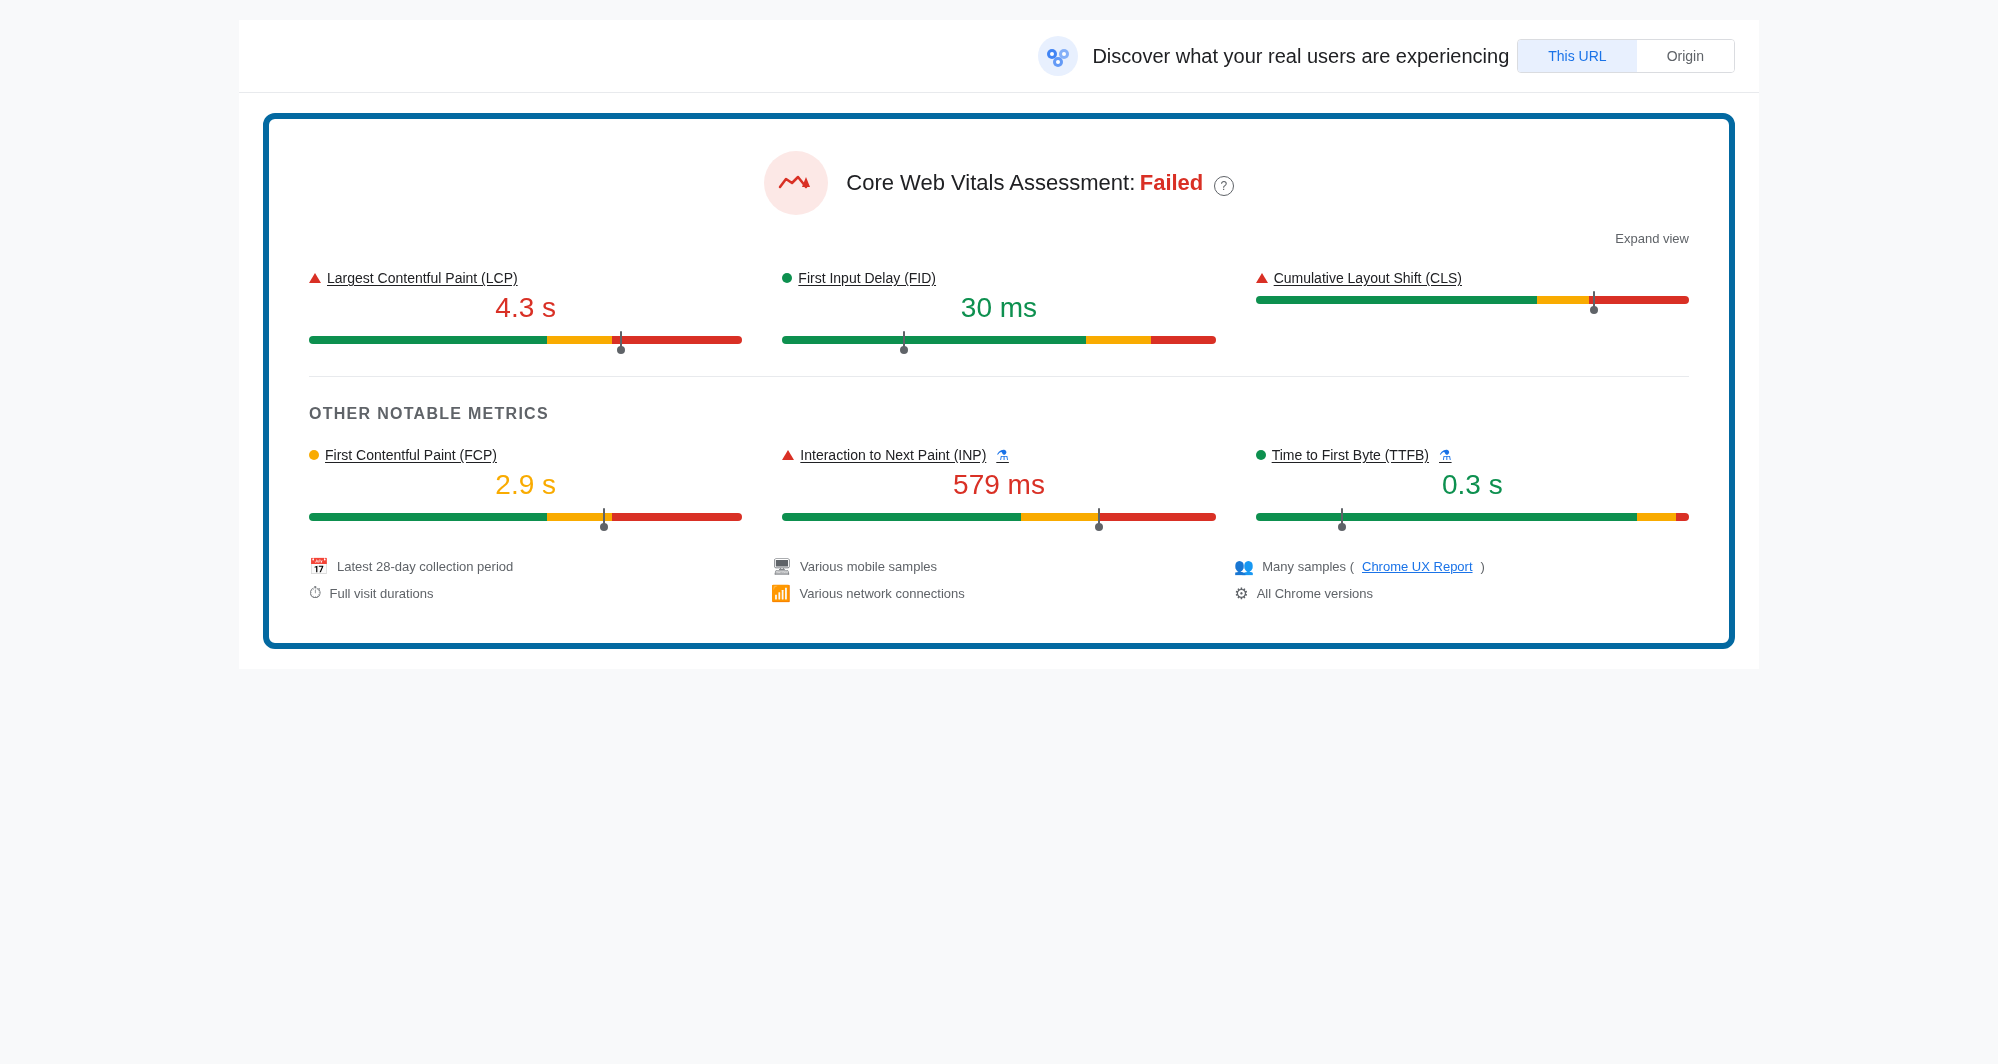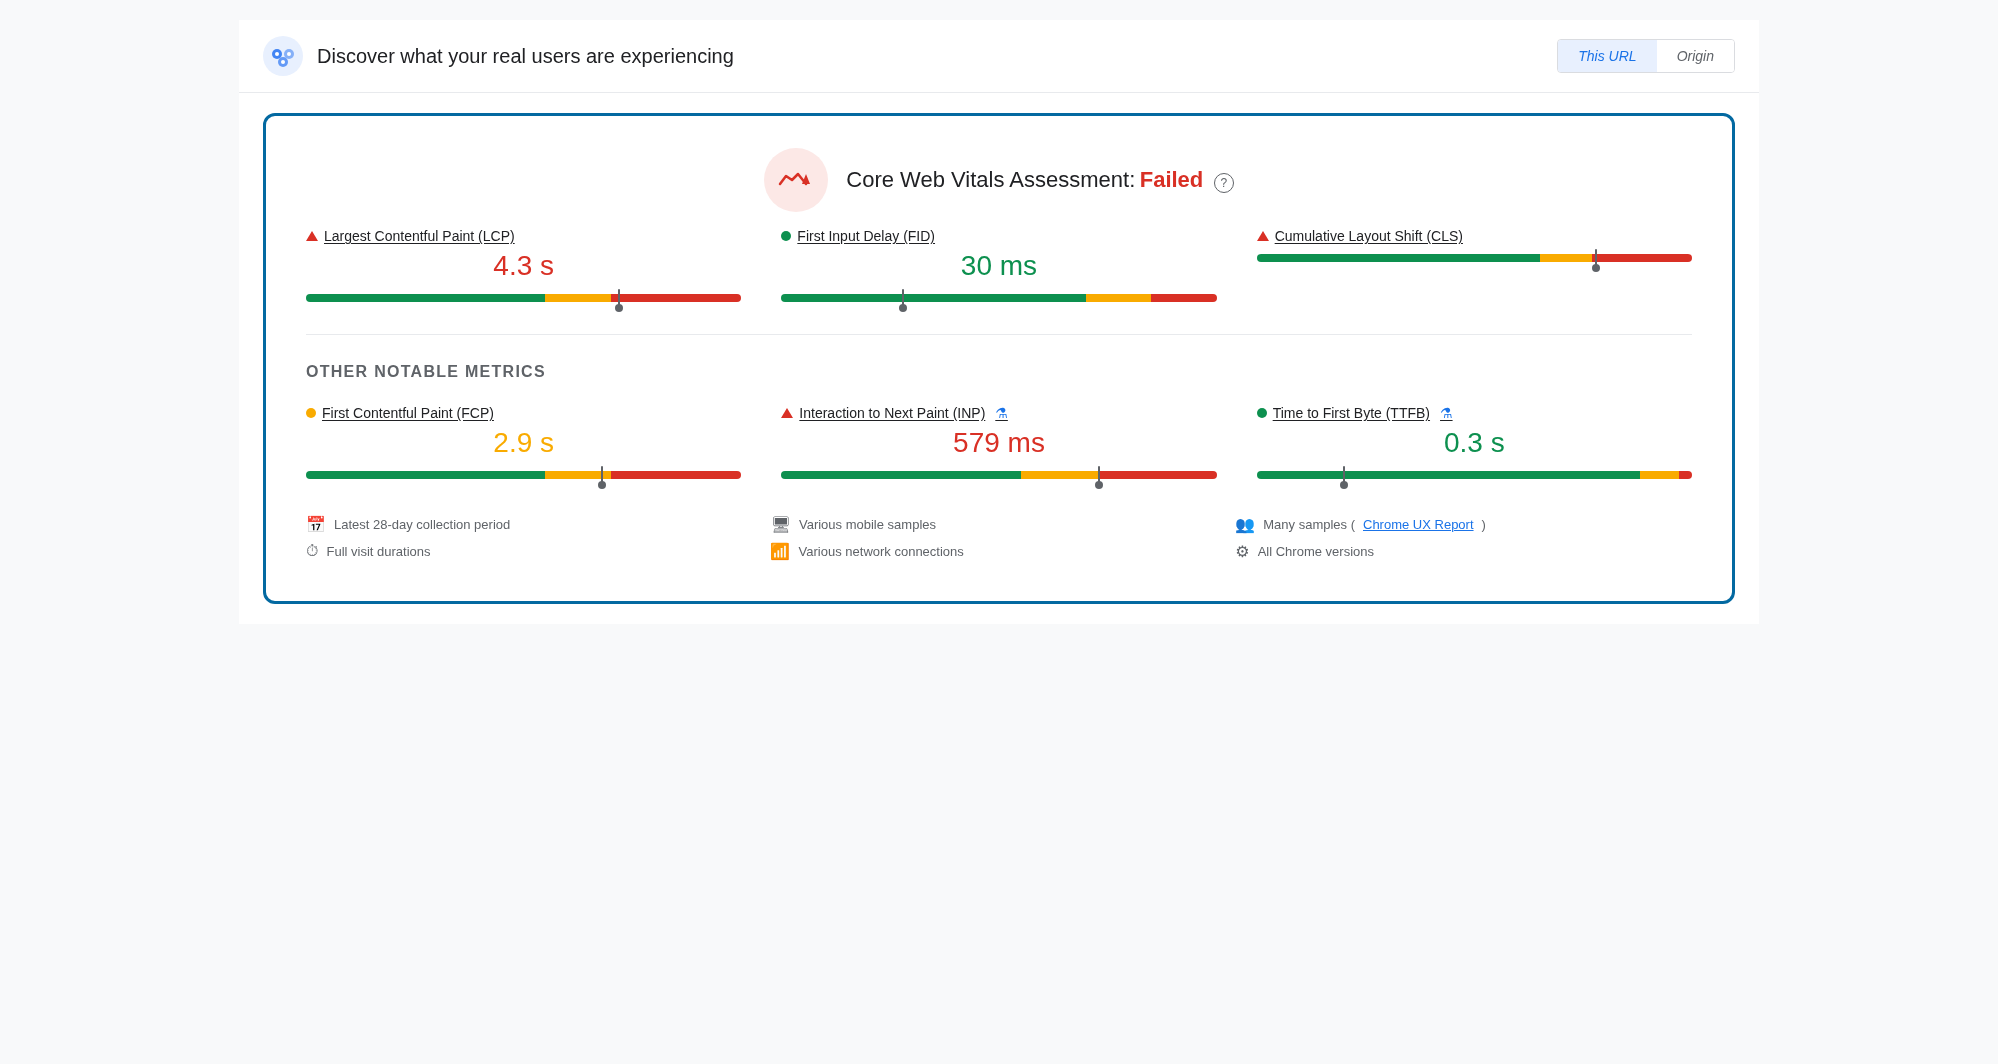--- a/index.html
+++ b/index.html
@@ -12,21 +12,21 @@
       min-height: 100vh;
       padding: 20px;
     }
     .page-wrapper {
       width: 1520px;
       background: #fff;
     }
     .header {
       display: flex;
       align-items: center;
-      justify-content: space-between;
+      justify-content: flex-end;
       padding: 16px 24px;
       border-bottom: 1px solid #e8eaed;
       gap: 8px;
     }
     .header-left {
       display: flex;
       align-items: center;
       gap: 14px;
     }
     .logo-icon {
@@ -38,36 +38,35 @@
       font-weight: 500;
       color: #202124;
     }
     .url-toggle {
       display: flex;
       border: 1px solid #dadce0;
       border-radius: 4px;
       overflow: hidden;
     }
     .url-toggle button {
-      padding: 8px 20px;
+      padding: 8px 30px;
       font-size: 14px;
       border: none;
       cursor: pointer;
       background: #fff;
       color: #5f6368;
-      font-style: italic;
     }
     .url-toggle button.active {
       background: #e8f0fe;
       color: #1a73e8;
       font-weight: 500;
     }
     .main-card {
       margin: 20px 24px;
-      border: 3px solid #0369a1;
+      border: 6px solid #0369a1;
       border-radius: 12px;
       padding: 32px 40px;
       background: #fff;
     }
     .assessment-header {
       display: flex;
       align-items: center;
       justify-content: center;
       gap: 18px;
       margin-bottom: 16px;
@@ -214,20 +213,21 @@
           <polygon points="28,4 32,14 24,14" fill="#d93025"></polygon>
         </svg>
       </div>
       <div>
         <span class="assessment-title">Core Web Vitals Assessment:</span>
         <span class="assessment-title assessment-status">Failed</span>
         <span class="help-icon">?</span>
       </div>
     </div>
 
+    <div class="expand-view">Expand view</div>
 
     <div class="metrics-row" id="core-metrics-container">
         <div class="metric-item">
           <div class="metric-label">
             <span style="display: inline-block; width: 0px; height: 0px; border-left: 6px solid transparent; border-right: 6px solid transparent; border-bottom: 10px solid rgb(217, 48, 37);"></span>
             <span>Largest Contentful Paint (LCP)</span>
           </div>
           <div class="metric-value red">4.3 s</div>
           <div style="position: relative; width: 100%; height: 16px; display: flex; align-items: center;">
             <div style="display: flex; width: 100%; height: 8px; border-radius: 4px; overflow: hidden;">

